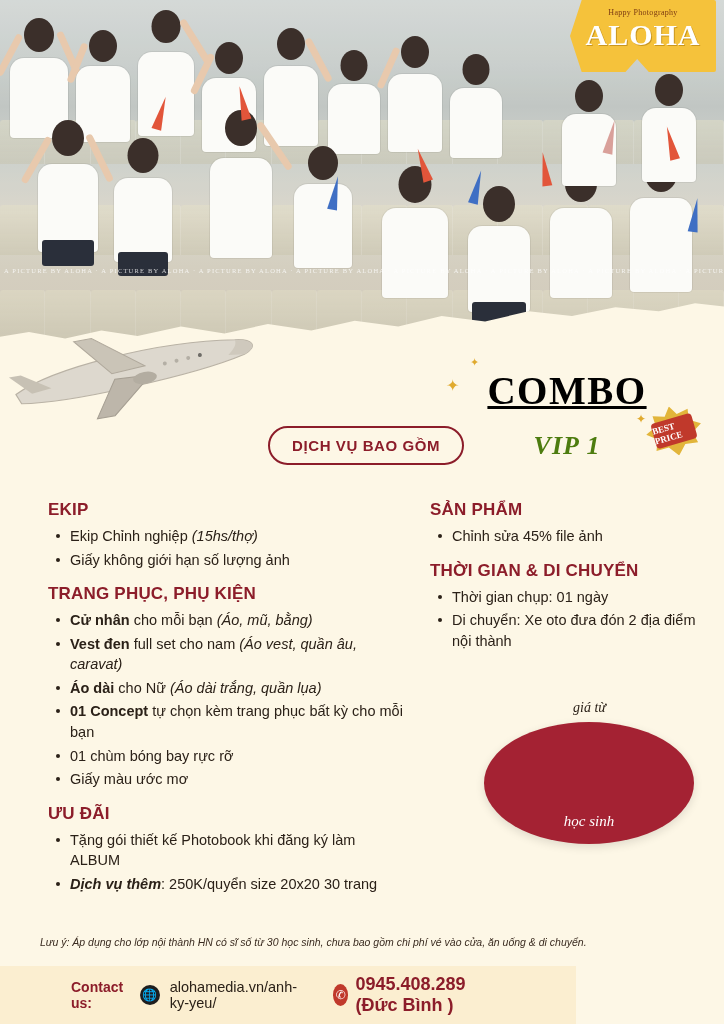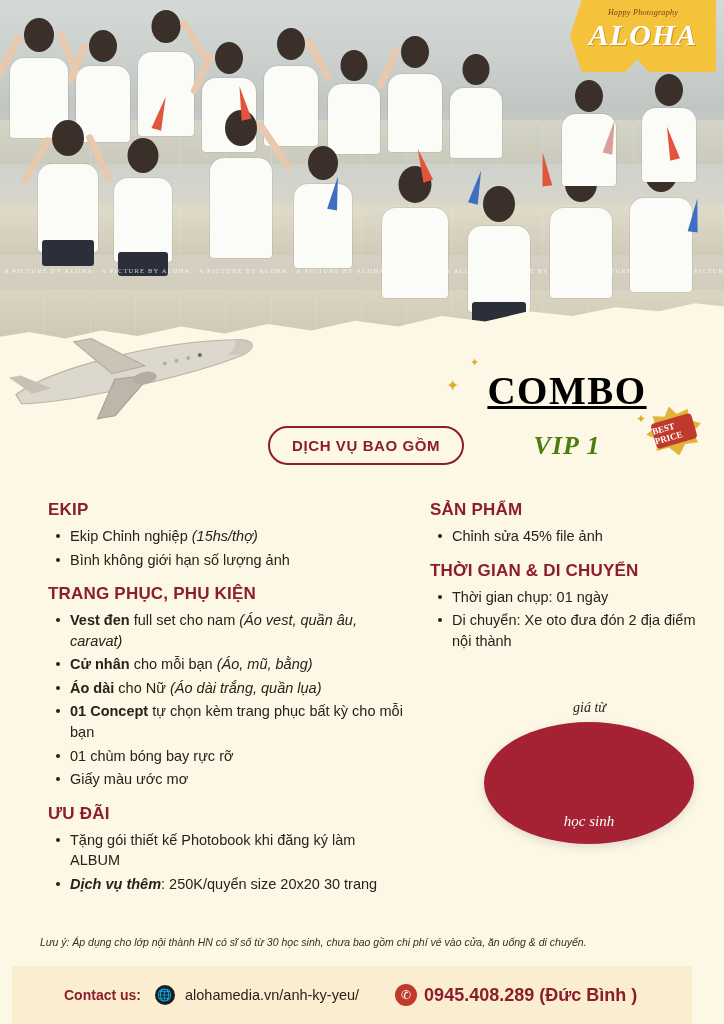--- a/index.html
+++ b/index.html
@@ -93,21 +93,21 @@
       37% 30%, 43% 38%, 49% 26%, 55% 33%, 61% 20%, 67% 27%, 73% 14%, 79% 20%,
       85% 9%, 91% 14%, 96% 4%, 100% 8%, 100% 100%, 0 100%);
     z-index: 5;
   }
 
   
   .plane { position: absolute; left: -6px; top: 312px; width: 300px; height: 115px; z-index: 6; }
 
   
   .logo {
-    position: absolute; right: 8px; top: 0; width: 146px; height: 72px; z-index: 9; font-style: italic;
+    position: absolute; right: 8px; top: 0; width: 146px; height: 72px; z-index: 9;
   }
   .logo .tag {
     position: absolute; inset: 0;
     background: #f5c23b;
     clip-path: polygon(8% 0, 100% 0, 100% 100%, 54% 100%, 46% 82%, 38% 100%, 8% 100%, 0 50%);
     border-radius: 2px;
   }
   .logo .happy {
     position: absolute; top: 8px; left: 0; right: 0; text-align: center;
     font-size: 8px; color: #7b3a12; font-family: "Liberation Serif", serif;
@@ -205,23 +205,23 @@
   }
 
   
   .note {
     position: absolute; left: 40px; top: 935px; width: 644px;
     font-size: 10.5px; font-style: italic; color: #3a2b20; line-height: 1.4;
   }
 
   
   .footer {
-    position: absolute; left: 12px; bottom: 0; width: 680px; height: 58px;
+    position: absolute; left: 0; bottom: 0; width: 576px; height: 58px;
     background: #fbeed0;
-    display: flex; align-items: center; padding: 0 52px; gap: 10px;
+    display: flex; align-items: center; padding: 0 71px; gap: 10px;
   }
   .footer .contact-label {
     color: #8c1d2a; font-weight: bold; font-size: 14px; margin-right: 4px;
   }
   .circ-icon {
     width: 20px; height: 20px; border-radius: 50%;
     background: #1e1e1e; color: #fff; font-size: 12px;
     display: flex; align-items: center; justify-content: center; flex: none;
   }
   .footer .web { font-size: 14.5px; color: #2b2118; }
@@ -436,27 +436,27 @@
     <div class="inner">BEST PRICE</div>
   </div>
 
   <div class="pill">DỊCH VỤ BAO GỒM</div>
 
   <div class="content">
     <div class="col-left">
       <h3 class="sect">EKIP</h3>
       <ul class="items">
           <li><span>Ekip Chỉnh nghiệp </span><span class="i">(15hs/thợ)</span></li>
-          <li><span>Bình không giới hạn số lượng ảnh</span></li>
+          <li><span>Giấy không giới hạn số lượng ảnh</span></li>
         </ul>
 
       <h3 class="sect">TRANG PHỤC, PHỤ KIỆN</h3>
       <ul class="items">
+          <li><span class="b">Cử nhân </span><span>cho mỗi bạn </span><span class="i">(Áo, mũ, bằng)</span></li>
           <li><span class="b">Vest đen </span><span>full set cho nam </span><span class="i">(Áo vest, quần âu, caravat)</span></li>
-          <li><span class="b">Cử nhân </span><span>cho mỗi bạn </span><span class="i">(Áo, mũ, bằng)</span></li>
           <li><span class="b">Áo dài </span><span>cho Nữ </span><span class="i">(Áo dài trắng, quần lụa)</span></li>
           <li><span class="b">01 Concept </span><span>tự chọn kèm trang phục bất kỳ cho mỗi bạn</span></li>
           <li><span>01 chùm bóng bay rực rỡ</span></li>
           <li><span>Giấy màu ước mơ</span></li>
         </ul>
 
       <h3 class="sect">ƯU ĐÃI</h3>
       <ul class="items">
           <li><span>Tặng gói thiết kế Photobook khi đăng ký làm ALBUM</span></li>
           <li><span class="bi">Dịch vụ thêm</span><span>: 250K/quyển size 20x20 30 trang</span></li>

